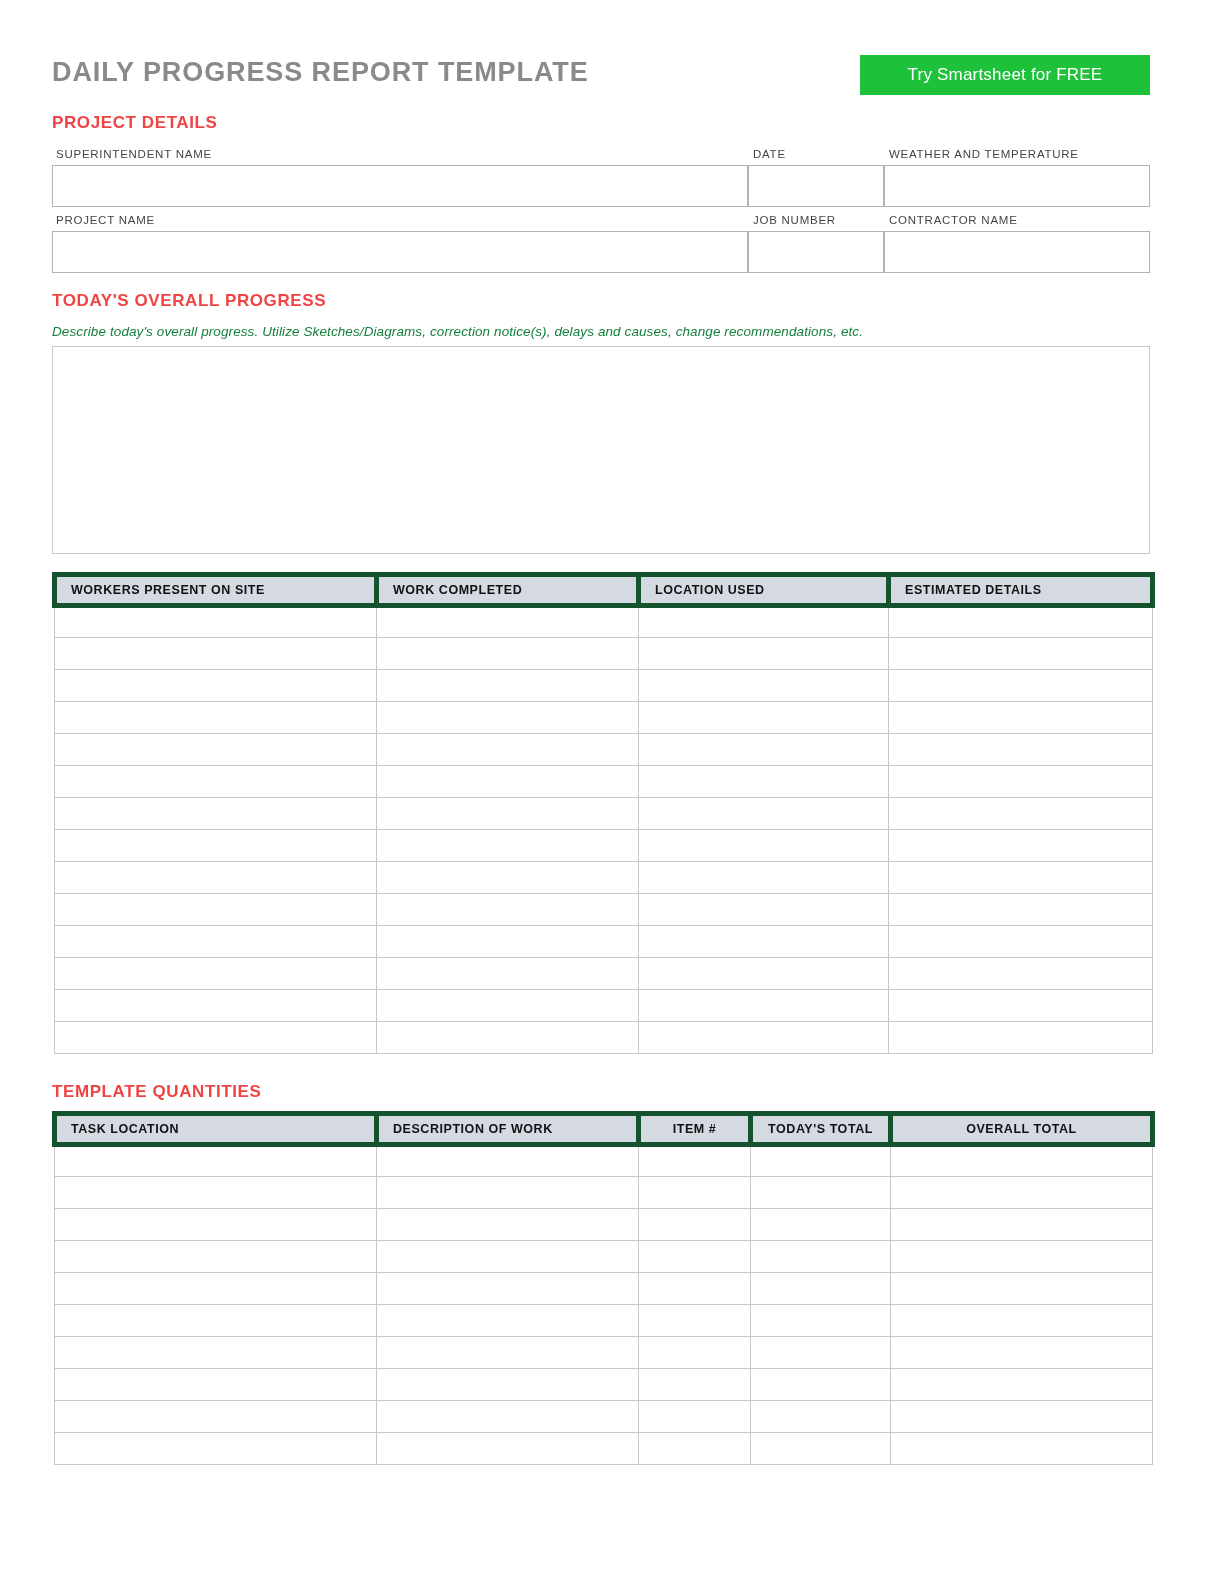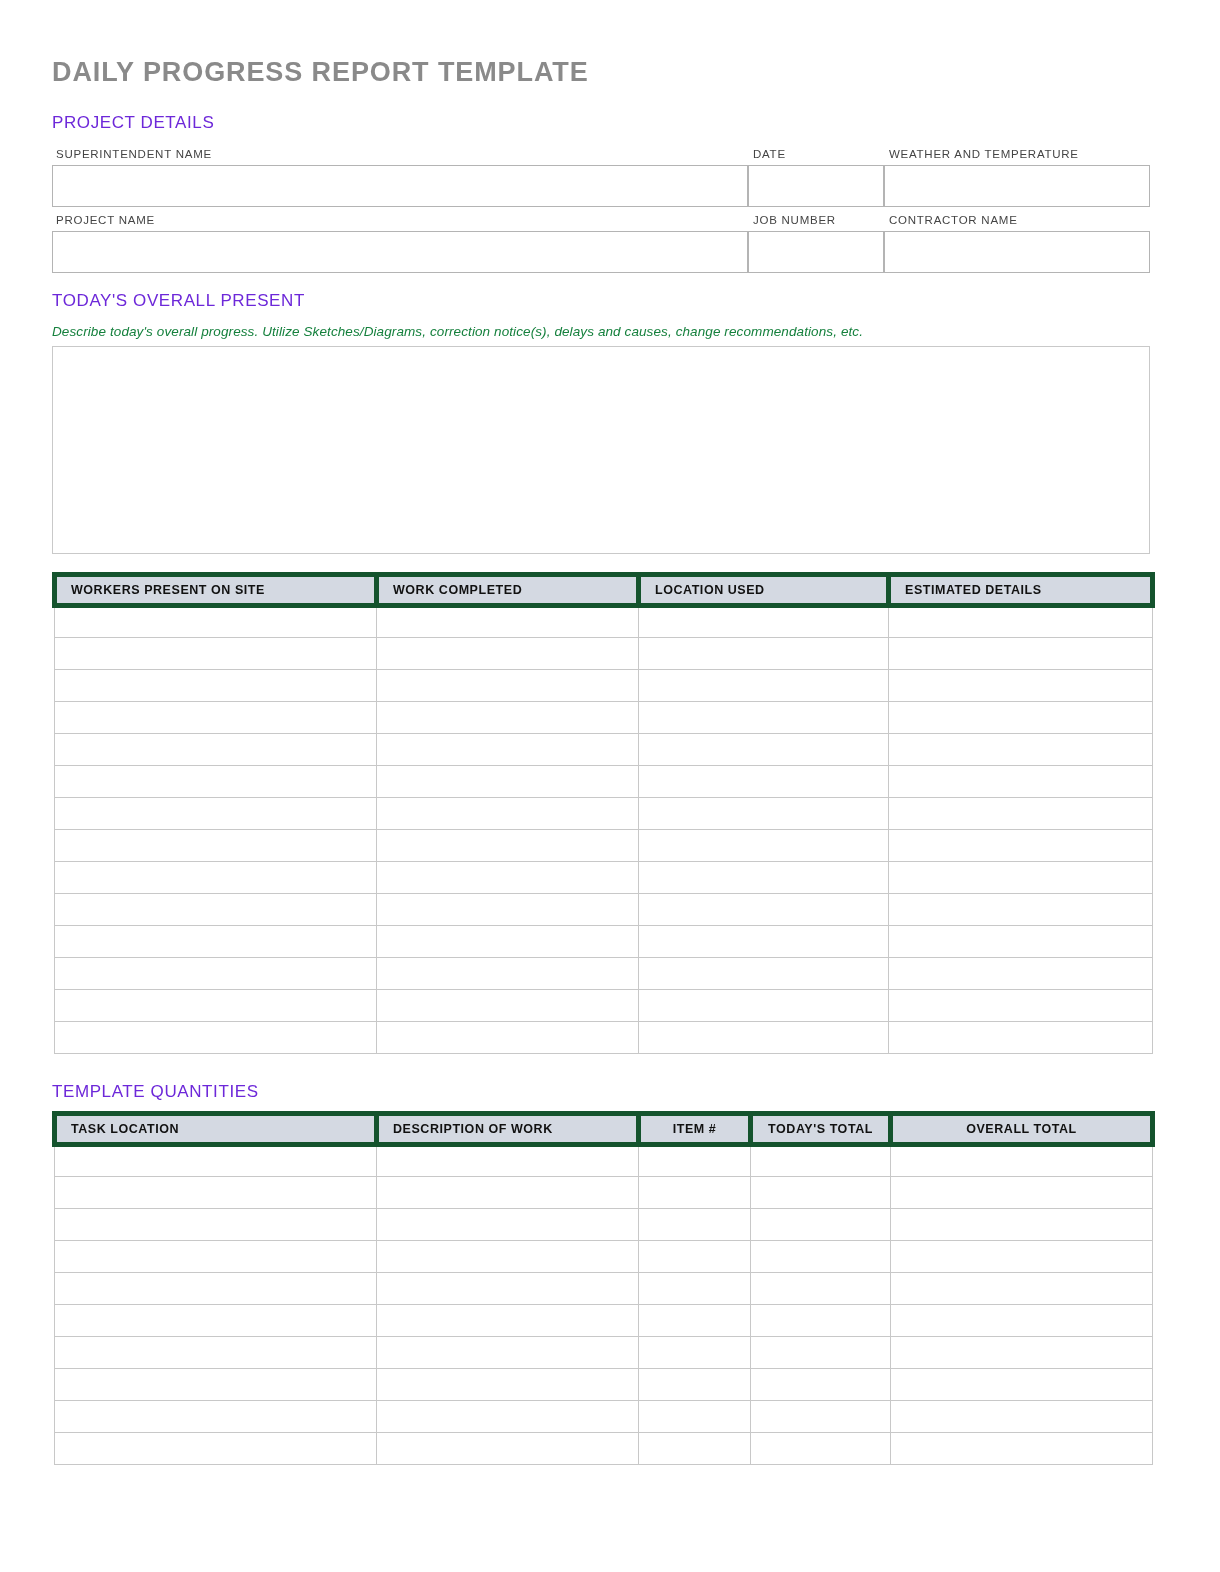--- a/index.html
+++ b/index.html
@@ -58,23 +58,23 @@
     justify-content: center;
     cursor: pointer;
     border: none;
     font-family: "Liberation Sans", sans-serif;
   }
 
   
   .section-heading {
     position: absolute;
     font-size: 17px;
-    font-weight: normal;
+    font-weight: bold;
     letter-spacing: 0.6px;
-    color: #6d28d9;
+    color: #ef4444;
     white-space: nowrap;
   }
 
   .section-subtext {
     position: absolute;
     font-size: 13.5px;
     font-style: italic;
     letter-spacing: 0.1px;
     color: #15803d;
     white-space: nowrap;
@@ -165,20 +165,21 @@
   .heading-quantities { left: 52px; top: 1082px; }
   .heading-project-details { left: 52px; top: 113px; }
 </style>
 </head>
 <body>
 
 <div class="page">
 
   <div class="header-row">
     <div class="doc-title">DAILY PROGRESS REPORT TEMPLATE</div>
+    <button class="cta-button">Try Smartsheet for FREE</button>
   </div>
 
   <div class="section-heading heading-project-details">PROJECT DETAILS</div>
 
   <div class="details-block">
 
     <div class="detail-line">
       <div class="field-label" style="left:4px;">SUPERINTENDENT NAME</div>
       <input class="field-box" style="left: 0px; width: 696px; padding: 0px 8px; font-size: 13px; font-family: &quot;Liberation Sans&quot;, sans-serif;" placeholder="">
 
@@ -194,21 +195,21 @@
       <input class="field-box" style="left: 0px; width: 696px; padding: 0px 8px; font-size: 13px; font-family: &quot;Liberation Sans&quot;, sans-serif;" placeholder="">
 
       <div class="field-label" style="left:701px;">JOB NUMBER</div>
       <input class="field-box" style="left: 696px; width: 136px; padding: 0px 8px; font-size: 13px; font-family: &quot;Liberation Sans&quot;, sans-serif;" placeholder="">
 
       <div class="field-label" style="left:837px;">CONTRACTOR NAME</div>
       <input class="field-box" style="left: 832px; width: 266px; padding: 0px 8px; font-size: 13px; font-family: &quot;Liberation Sans&quot;, sans-serif;" placeholder="">
     </div>
   </div>
 
-  <div class="section-heading heading-progress-section">TODAY'S OVERALL PRESENT</div>
+  <div class="section-heading heading-progress-section">TODAY'S OVERALL PROGRESS</div>
   <div class="section-subtext subtext-progress-section">Describe today's overall progress. Utilize Sketches/Diagrams, correction notice(s), delays and causes, change recommendations, etc.</div>
 
   <textarea class="progress-box" style="resize: none; padding: 8px; font-size: 13px; font-family: &quot;Liberation Sans&quot;, sans-serif; outline: none;" placeholder=""></textarea>
 
   <table class="grid" id="table-progress">
     <colgroup>
       <col style="width:322px">
       <col style="width:262px">
       <col style="width:250px">
       <col style="width:264px">

